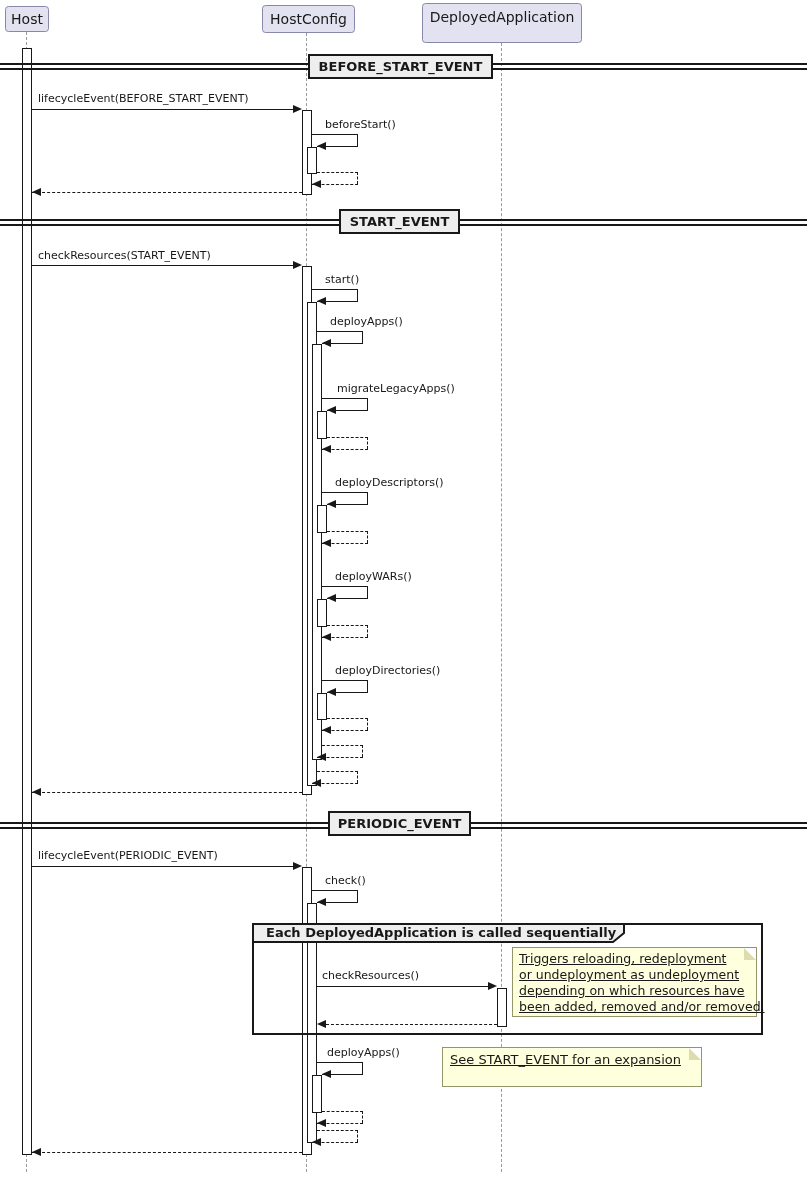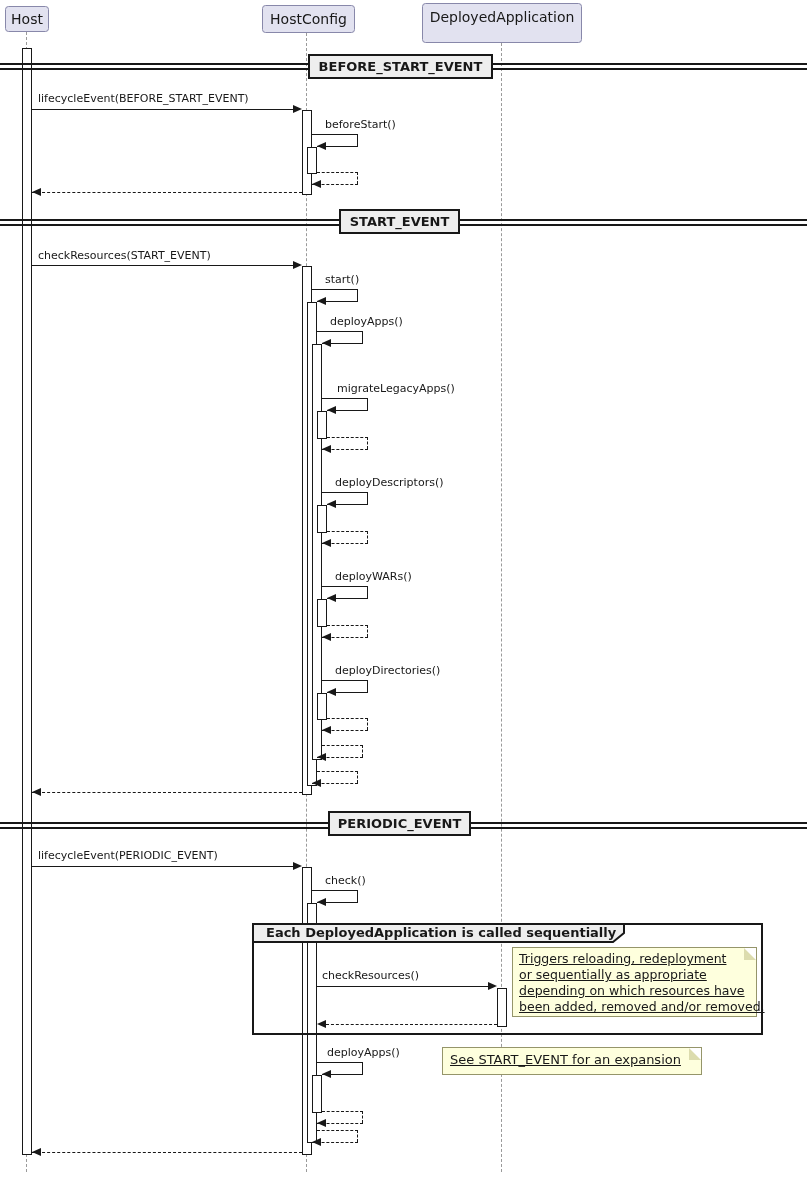--- a/index.html
+++ b/index.html
@@ -190,26 +190,26 @@
   <div class="ahl" style="left:32px;top:1148px"></div>
 
   <div class="gbox" style="left:252px;top:923px;width:511px;height:112px"></div>
   <svg class="abs" style="left:252px;top:923px" width="374" height="20">
     <path d="M1,1 H372 V10 L361,19 H1 Z" fill="#EEEEEE" stroke="#181818" stroke-width="2"></path>
   </svg>
   <div class="gtitle" style="left:266px;top:925px">Each DeployedApplication is called sequentially</div>
 
   <div class="note" style="left:512px;top:947px;width:245px;height:70px">
     <div>Triggers reloading, redeployment</div>
-    <div>or sequentially as appropriate</div>
+    <div>or undeployment as undeployment</div>
     <div>depending on which resources have</div>
     <div>been added, removed and/or removed.</div>
   </div>
 
-  <div class="note note2" style="left:442px;top:1047px;width:260px;height:28px">
+  <div class="note note2" style="left:442px;top:1047px;width:260px;height:40px">
     <div>See START_EVENT for an expansion</div>
   </div>
 
   <div class="divline" style="top:63px"></div>
   <div class="divline" style="top:68px"></div>
   <div class="divbox" style="left:308px;top:54px;width:185px;height:25px">BEFORE_START_EVENT</div>
 
   <div class="divline" style="top:219px"></div>
   <div class="divline" style="top:224px"></div>
   <div class="divbox" style="left:339px;top:209px;width:121px;height:25px">START_EVENT</div>

